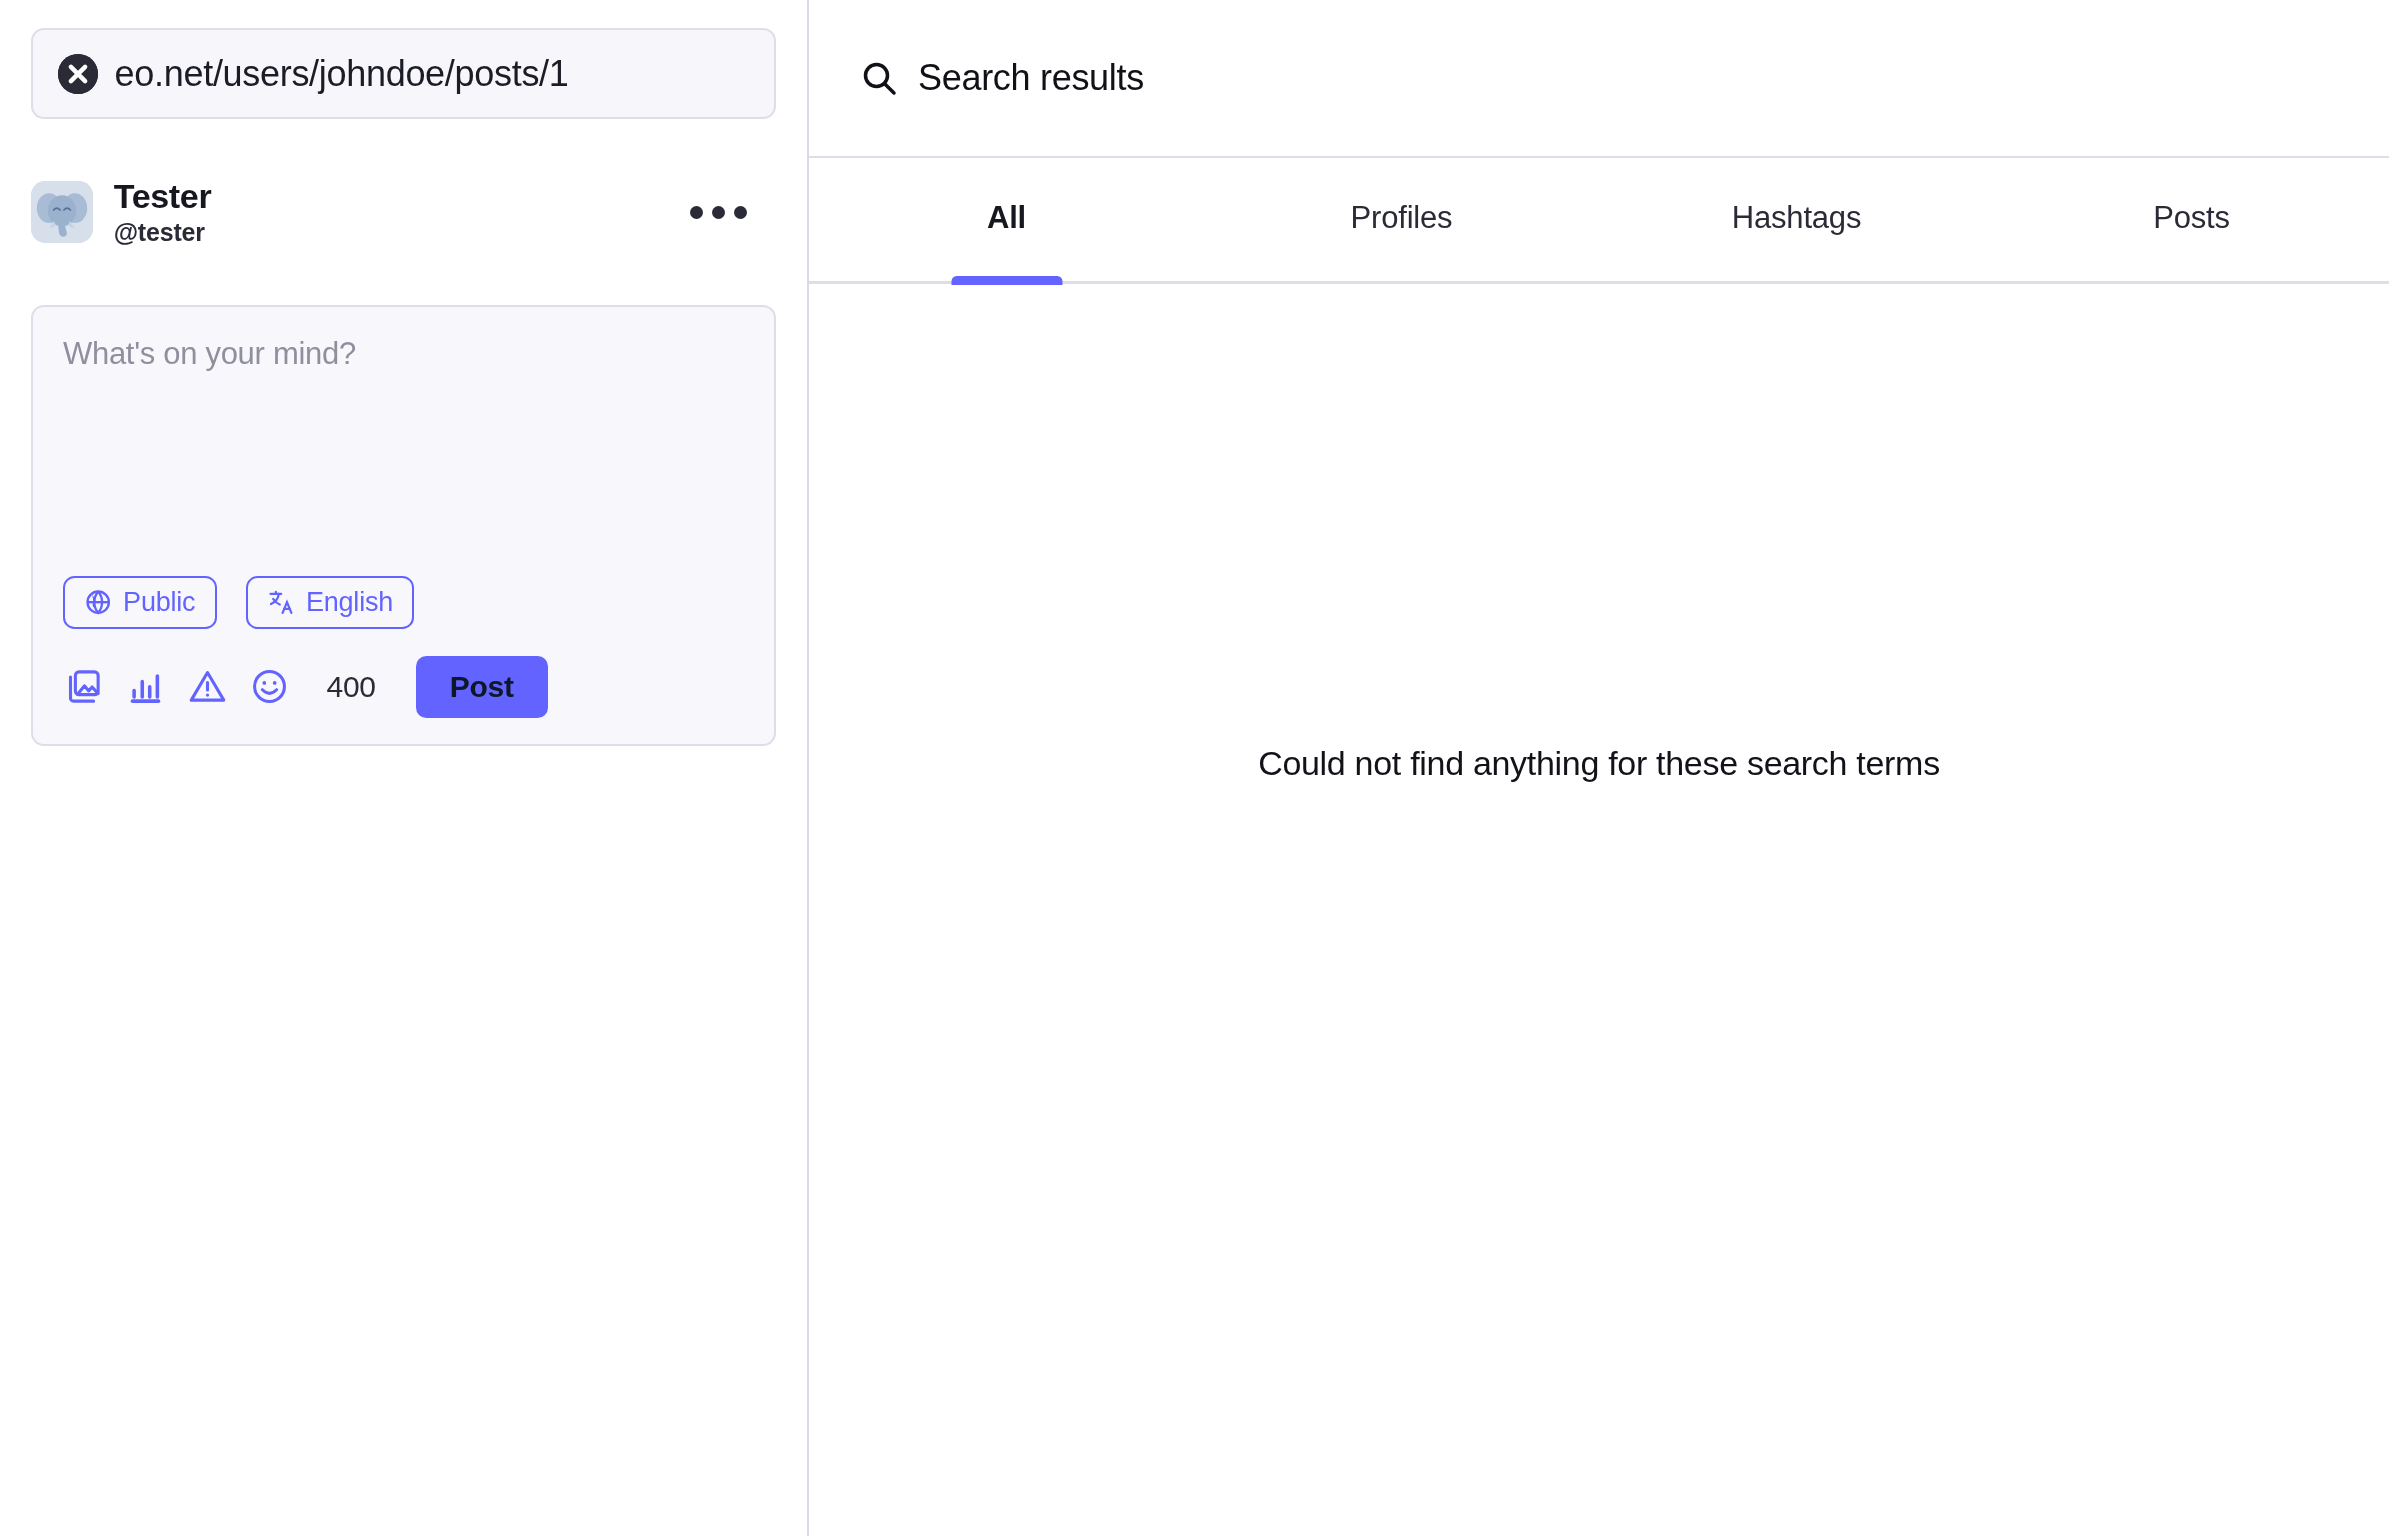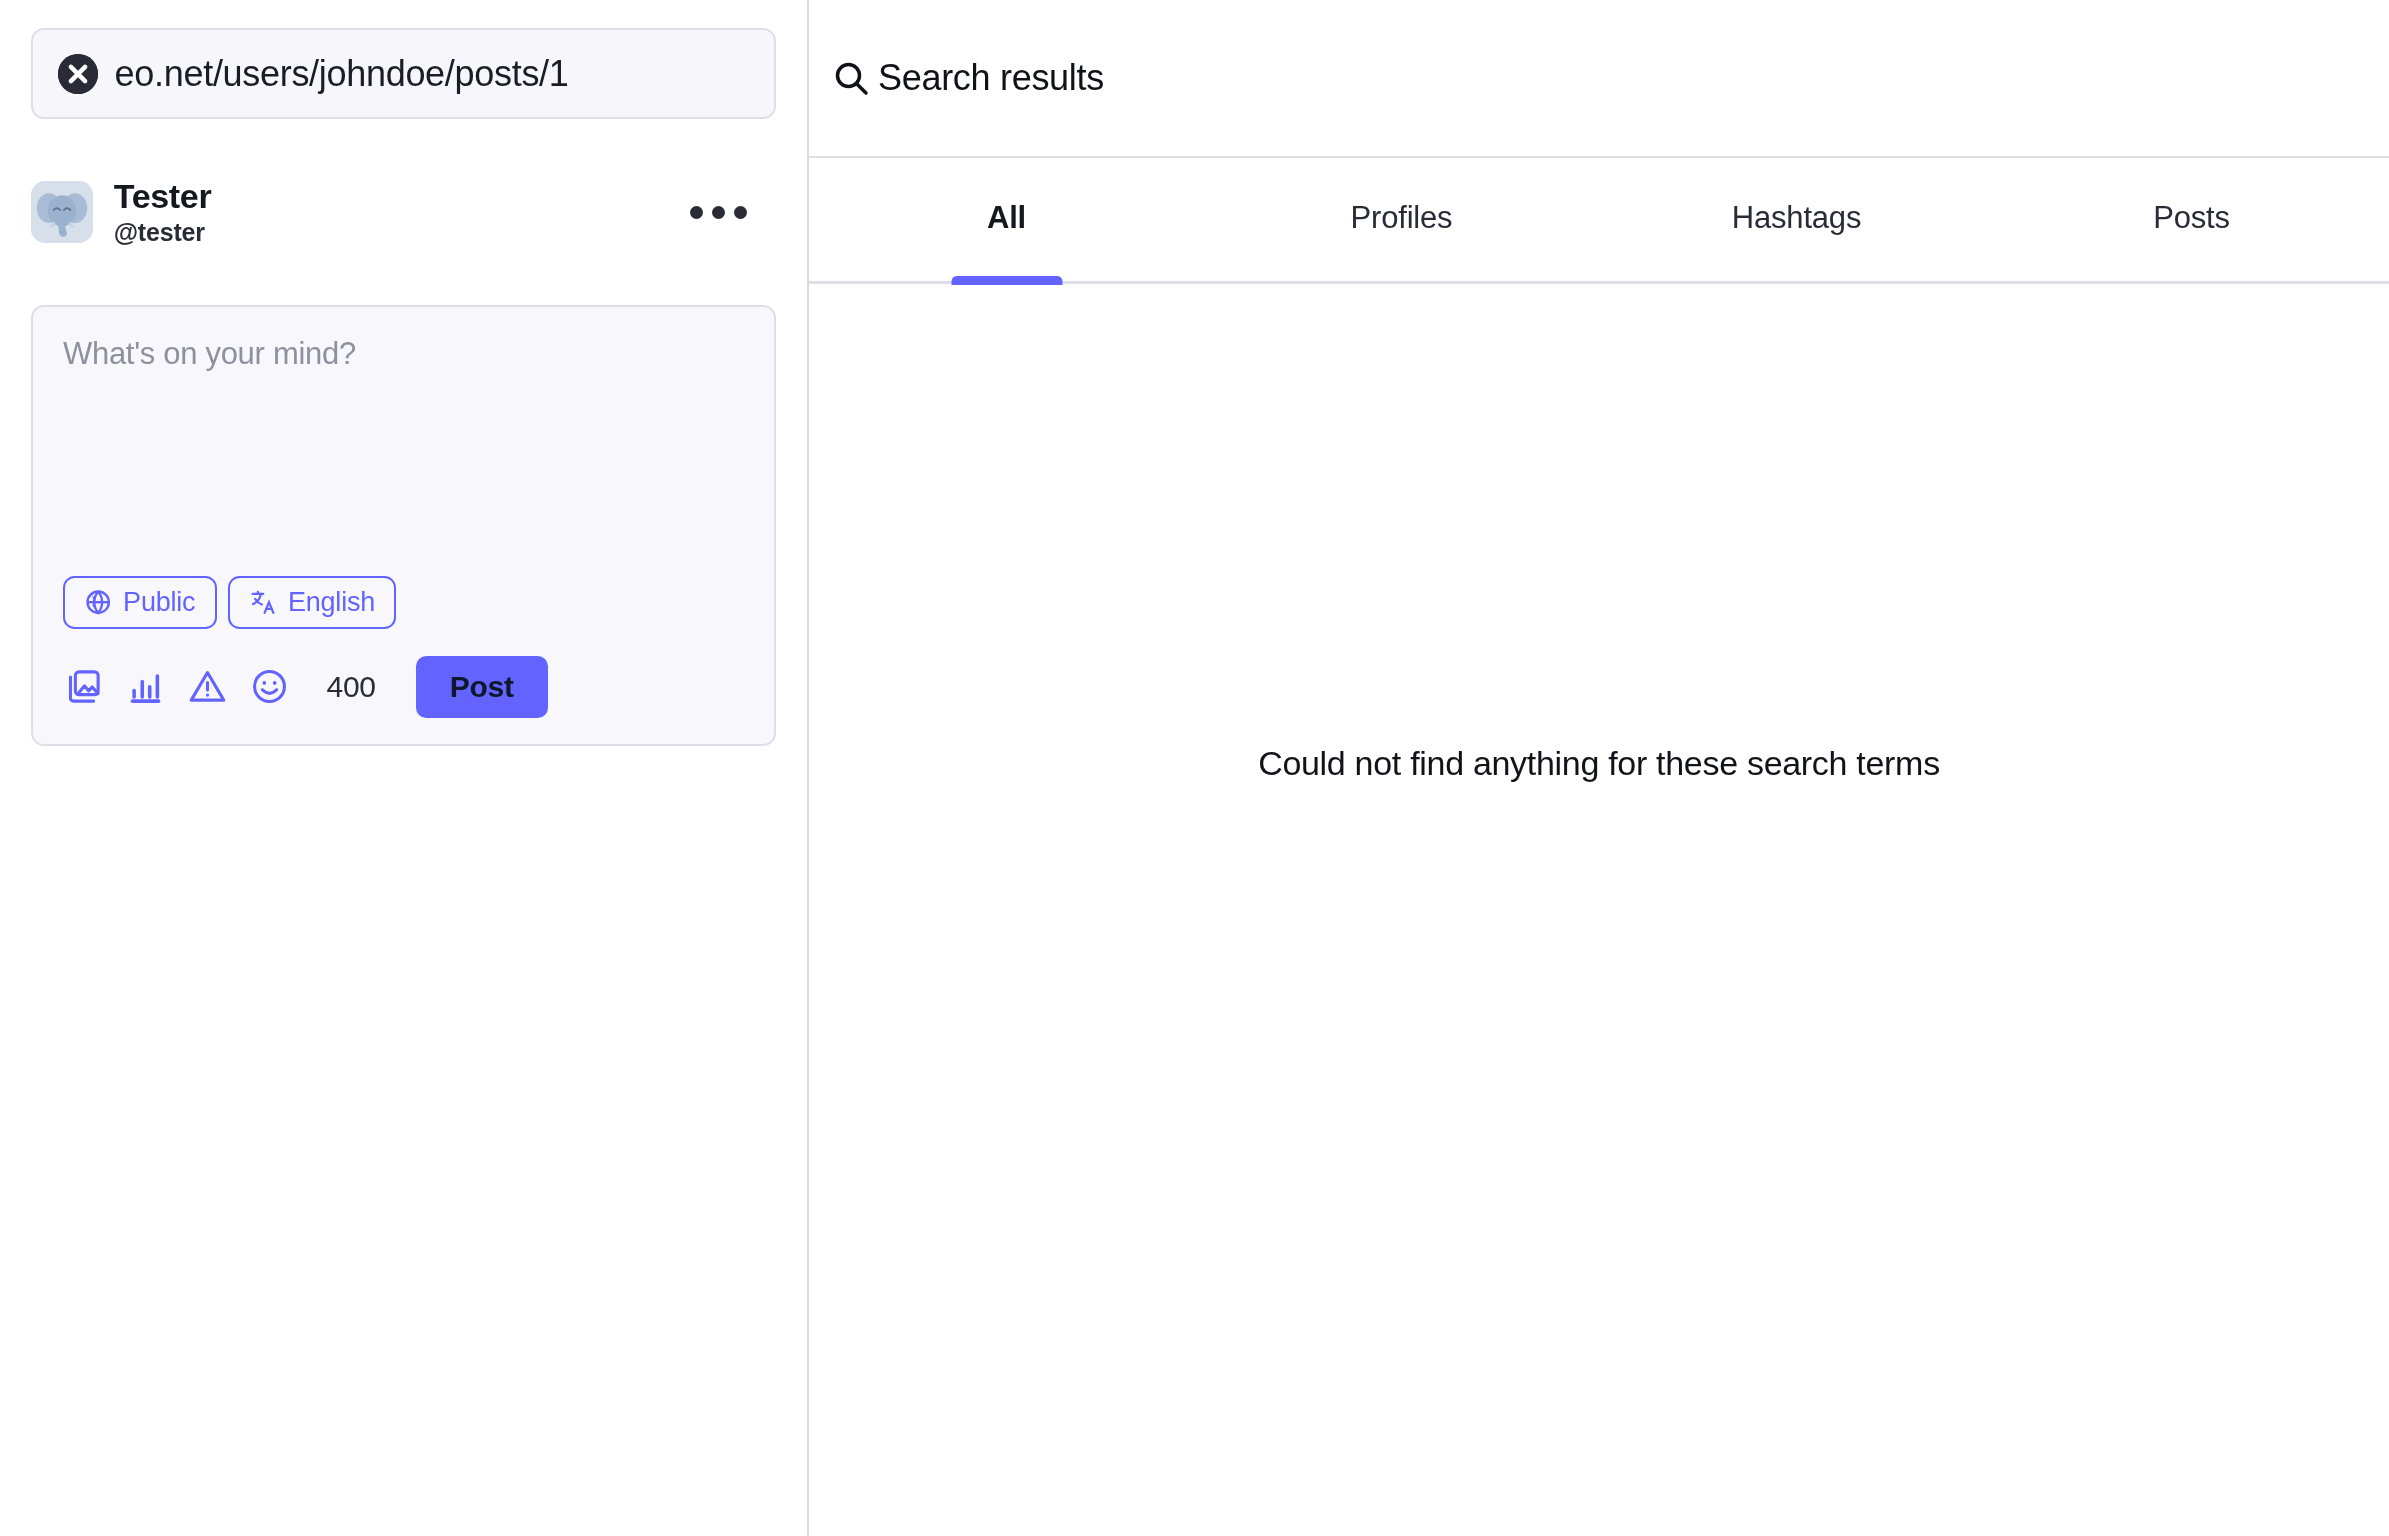--- a/index.html
+++ b/index.html
@@ -134,21 +134,21 @@
     flex-direction: column;
   }
   .compose-placeholder {
     font-size: 31px;
     color: #8f8f9e;
     letter-spacing: -0.3px;
     height: 240px;
   }
   .pill-row {
     display: flex;
-    gap: 11px;
+    gap: 29px;
     margin-bottom: 27px;
   }
   .pill {
     height: 53px;
     border: 2.6px solid #6364ff;
     border-radius: 11.6px;
     display: inline-flex;
     align-items: center;
     gap: 10.3px;
     padding: 0 19.4px;
@@ -206,22 +206,22 @@
     background: #ffffff;
     display: flex;
     flex-direction: column;
     min-width: 0;
   }
   .search-header {
     height: 158px;
     border-bottom: 2.6px solid #dedee8;
     display: flex;
     align-items: center;
-    padding: 0 22px;
-    gap: 7px;
+    padding: 0 50px;
+    gap: 19px;
     flex: 0 0 158px;
   }
   .search-header svg { display: block; flex: 0 0 auto; }
   .search-title {
     font-size: 36px;
     color: #111118;
     letter-spacing: -0.3px;
   }
 
   .tabs {

